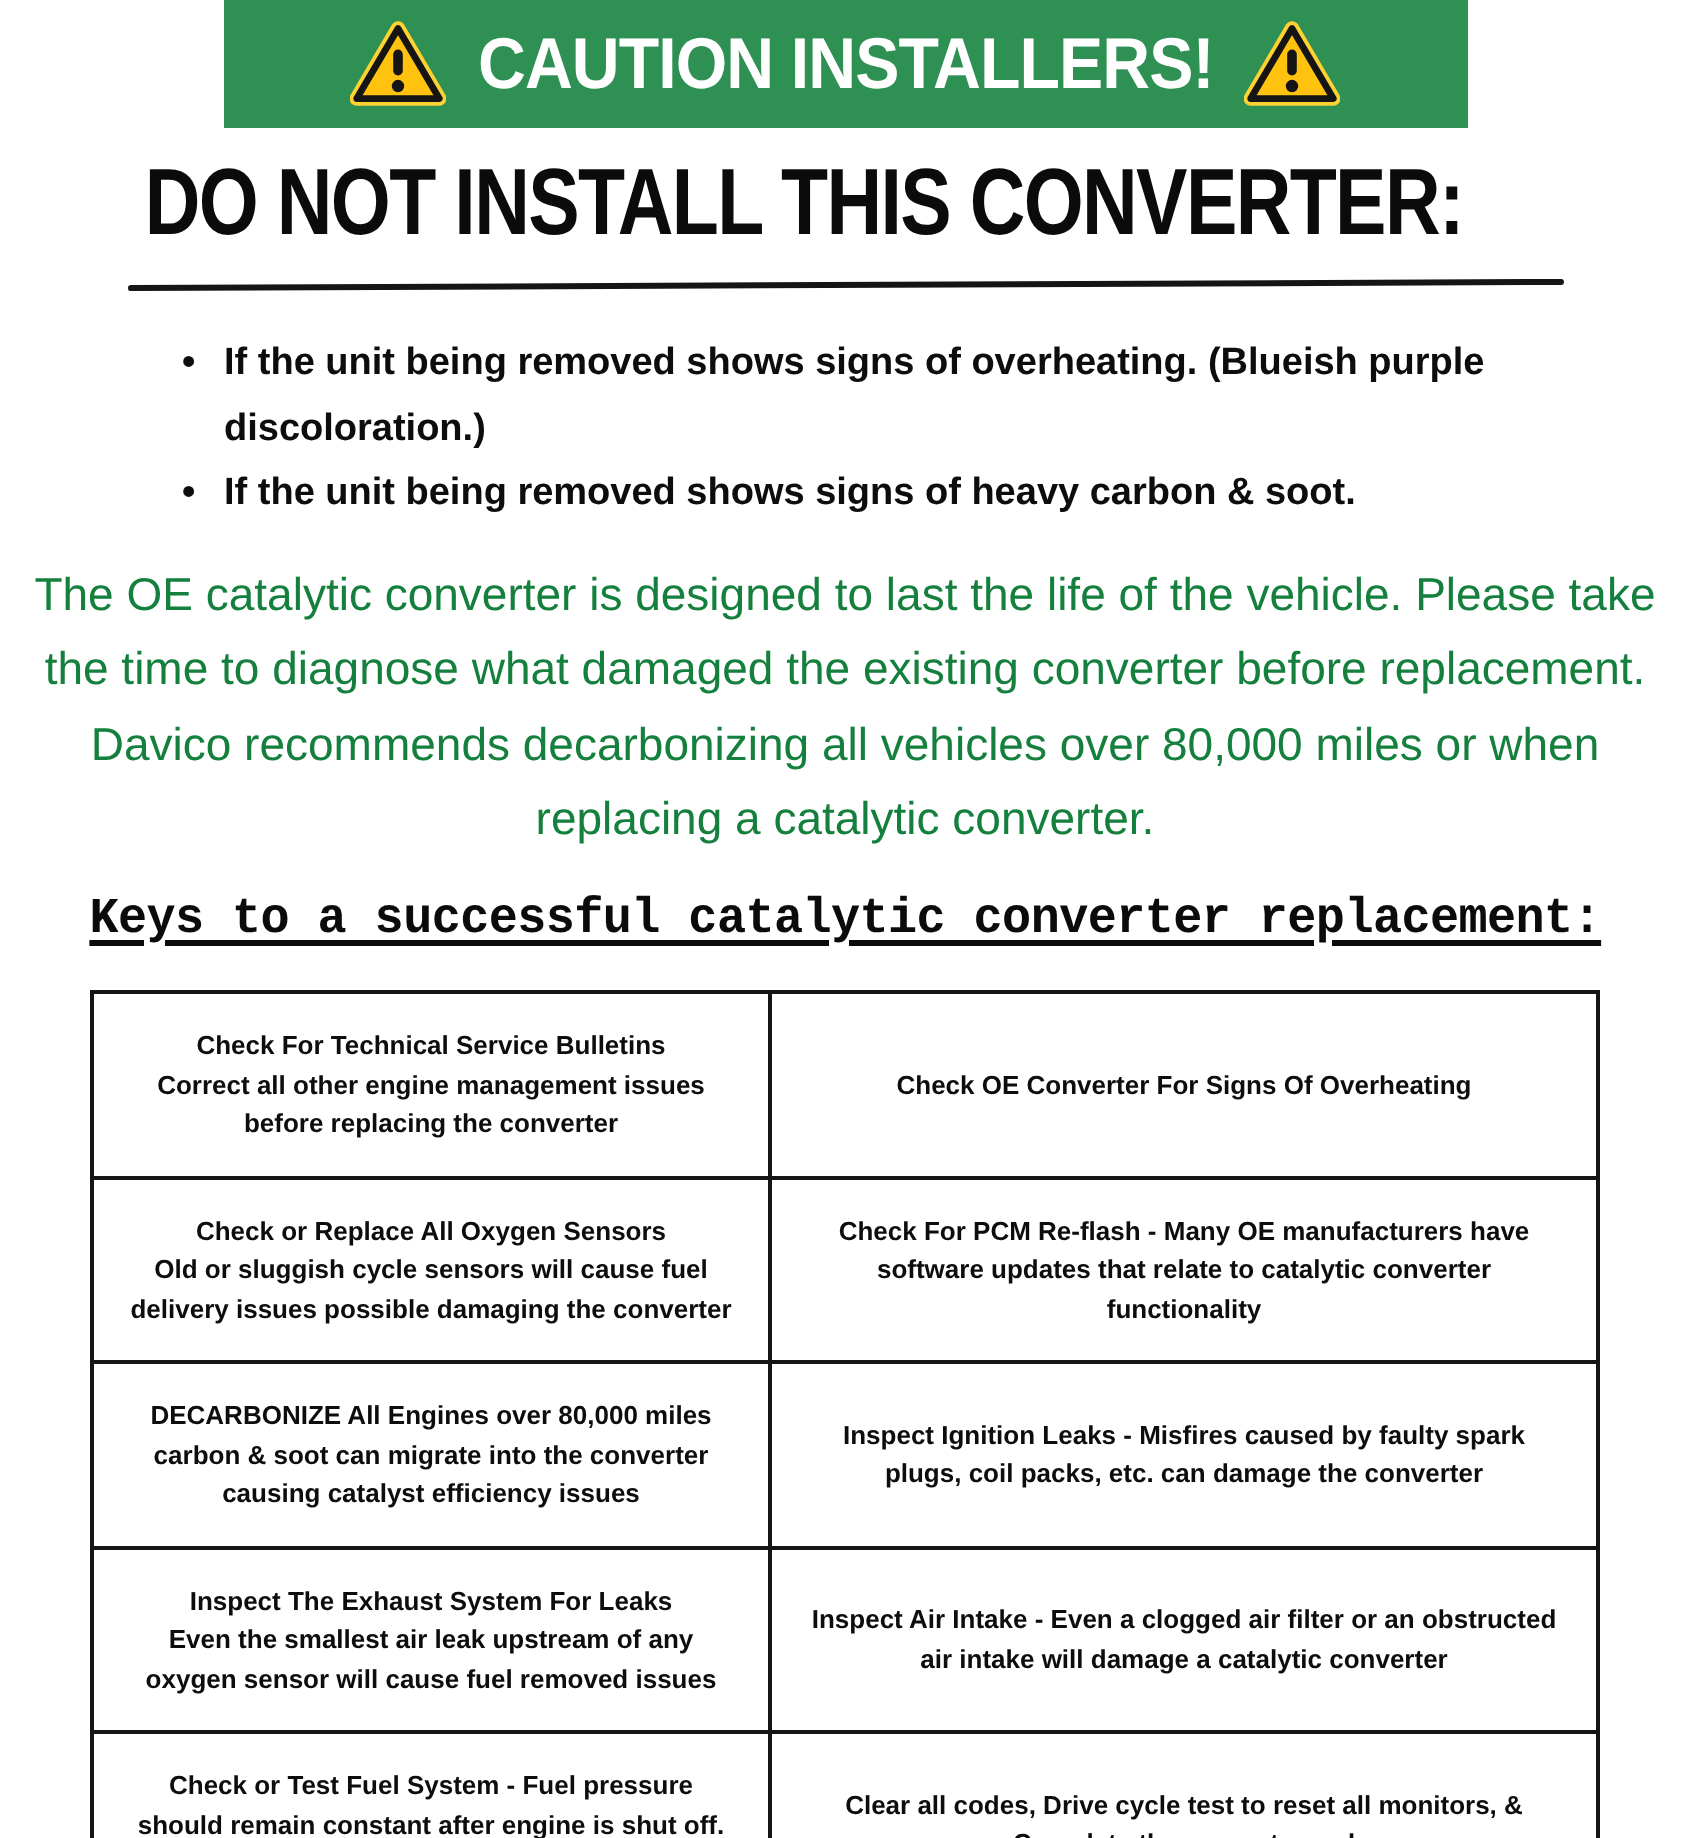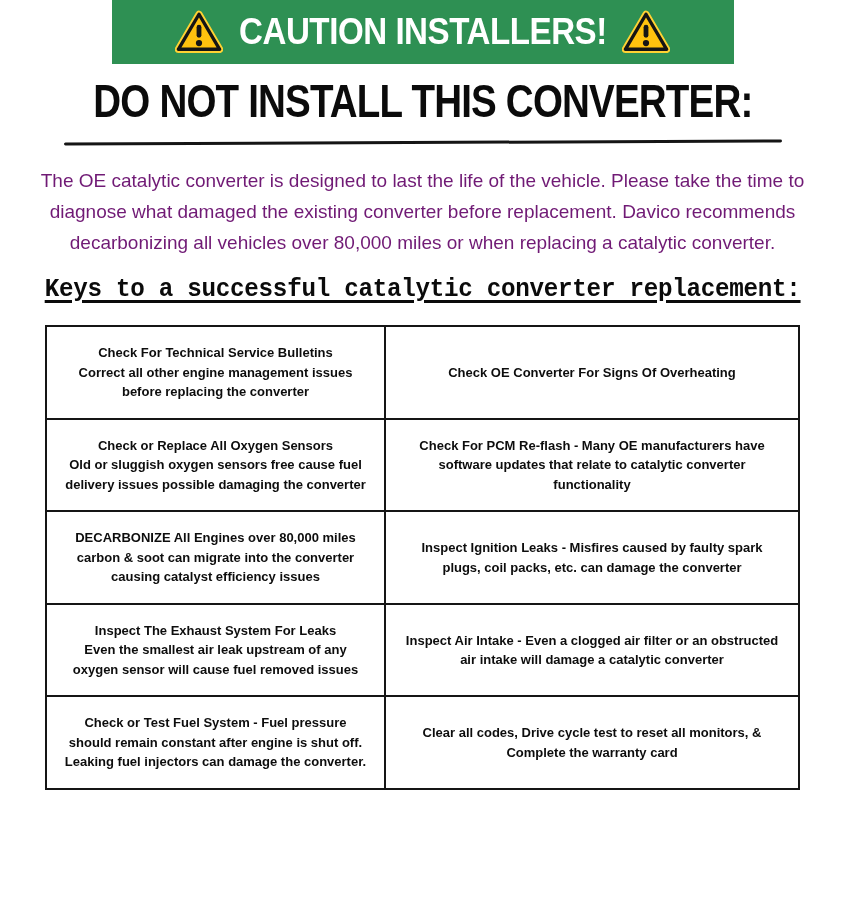--- a/index.html
+++ b/index.html
@@ -27,21 +27,21 @@
     font-weight: 800;
     font-size: 36px;
     letter-spacing: -0.5px;
     display: inline-block;
     transform: scaleX(0.92);
     white-space: nowrap;
   }
   .warn-svg { width: 48px; height: 44px; display: block; }
 
   
-  .headline-wrap { text-align: center; margin-top: 9px; }
+  .headline-wrap { text-align: left; margin-top: 9px; }
   .headline {
     display: inline-block;
     font-size: 47px;
     font-weight: 800;
     letter-spacing: -1px;
     transform: scaleX(0.82);
     white-space: nowrap;
     color: #0b0b0b;
   }
 
@@ -75,23 +75,23 @@
     top: 0;
     font-size: 19px;
     color: #0d0d0d;
   }
 
   
   .para {
     margin: 15px auto 0 auto;
     width: 830px;
     text-align: center;
-    font-size: 19px;
+    font-size: 23px;
     line-height: 1.62;
-    color: #701a75;
+    color: #15803d;
     font-weight: 400;
   }
 
   
   .keys-wrap { text-align: center; margin-top: 17px; font-family: Liberation Mono, monospace; }
   .keys {
     display: inline-block;
     font-size: 25px;
     font-weight: 800;
     color: #0b0b0b;
@@ -149,38 +149,40 @@
   </svg>
 </header>
 
 <div class="headline-wrap">
   <h1 class="headline">DO NOT INSTALL THIS CONVERTER:</h1>
 </div>
 
 <div class="rule"></div>
 
 <ul class="bullets">
+  <li>If the unit being removed shows signs of overheating. (Blueish purple discoloration.)</li>
+  <li>If the unit being removed shows signs of heavy carbon &amp; soot.</li>
 </ul>
 
 <p class="para">The OE catalytic converter is designed to last the life of the vehicle. Please take the time to diagnose what damaged the existing converter before replacement. Davico recommends decarbonizing all vehicles over 80,000 miles or when replacing a catalytic converter.</p>
 
 <div class="keys-wrap">
   <h2 class="keys">Keys to a successful catalytic converter replacement:</h2>
 </div>
 
 <table class="keys-table">
   <tbody>
     <tr class="r1">
       <td class="col-left">Check For Technical Service Bulletins
 Correct all other engine management issues before replacing the converter</td>
       <td class="col-right cell-lg">Check OE Converter For Signs Of Overheating</td>
     </tr>
     <tr class="r2">
       <td class="col-left">Check or Replace All Oxygen Sensors
-Old or sluggish oxygen sensors free cause fuel delivery issues possible damaging the converter</td>
+Old or sluggish cycle sensors will cause fuel delivery issues possible damaging the converter</td>
       <td class="col-right">Check For PCM Re-flash - Many OE manufacturers have software updates that relate to catalytic converter functionality</td>
     </tr>
     <tr class="r3">
       <td class="col-left">DECARBONIZE All Engines over 80,000 miles carbon &amp; soot can migrate into the converter causing catalyst efficiency issues</td>
       <td class="col-right">Inspect Ignition Leaks - Misfires caused by faulty spark plugs, coil packs, etc. can damage the converter</td>
     </tr>
     <tr class="r4">
       <td class="col-left">Inspect The Exhaust System For Leaks
 Even the smallest air leak upstream of any oxygen sensor will cause fuel removed issues</td>
       <td class="col-right">Inspect Air Intake - Even a clogged air filter or an obstructed air intake will damage a catalytic converter</td>

